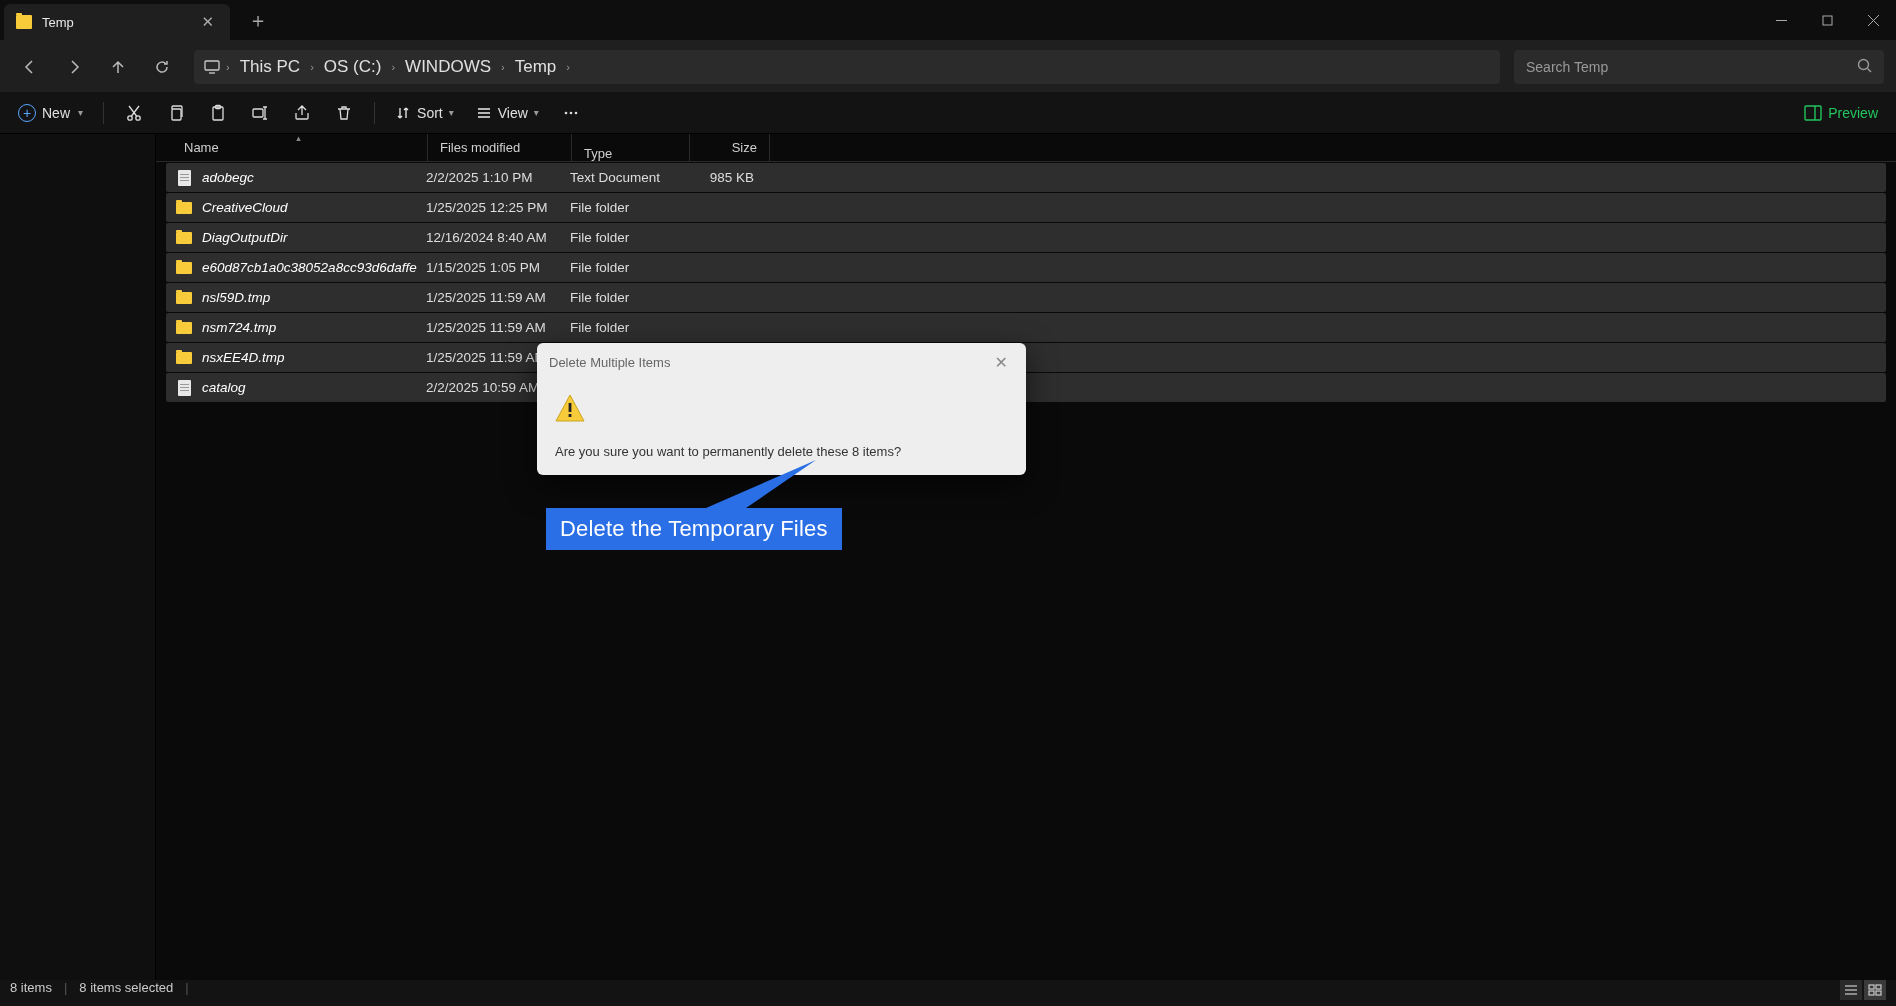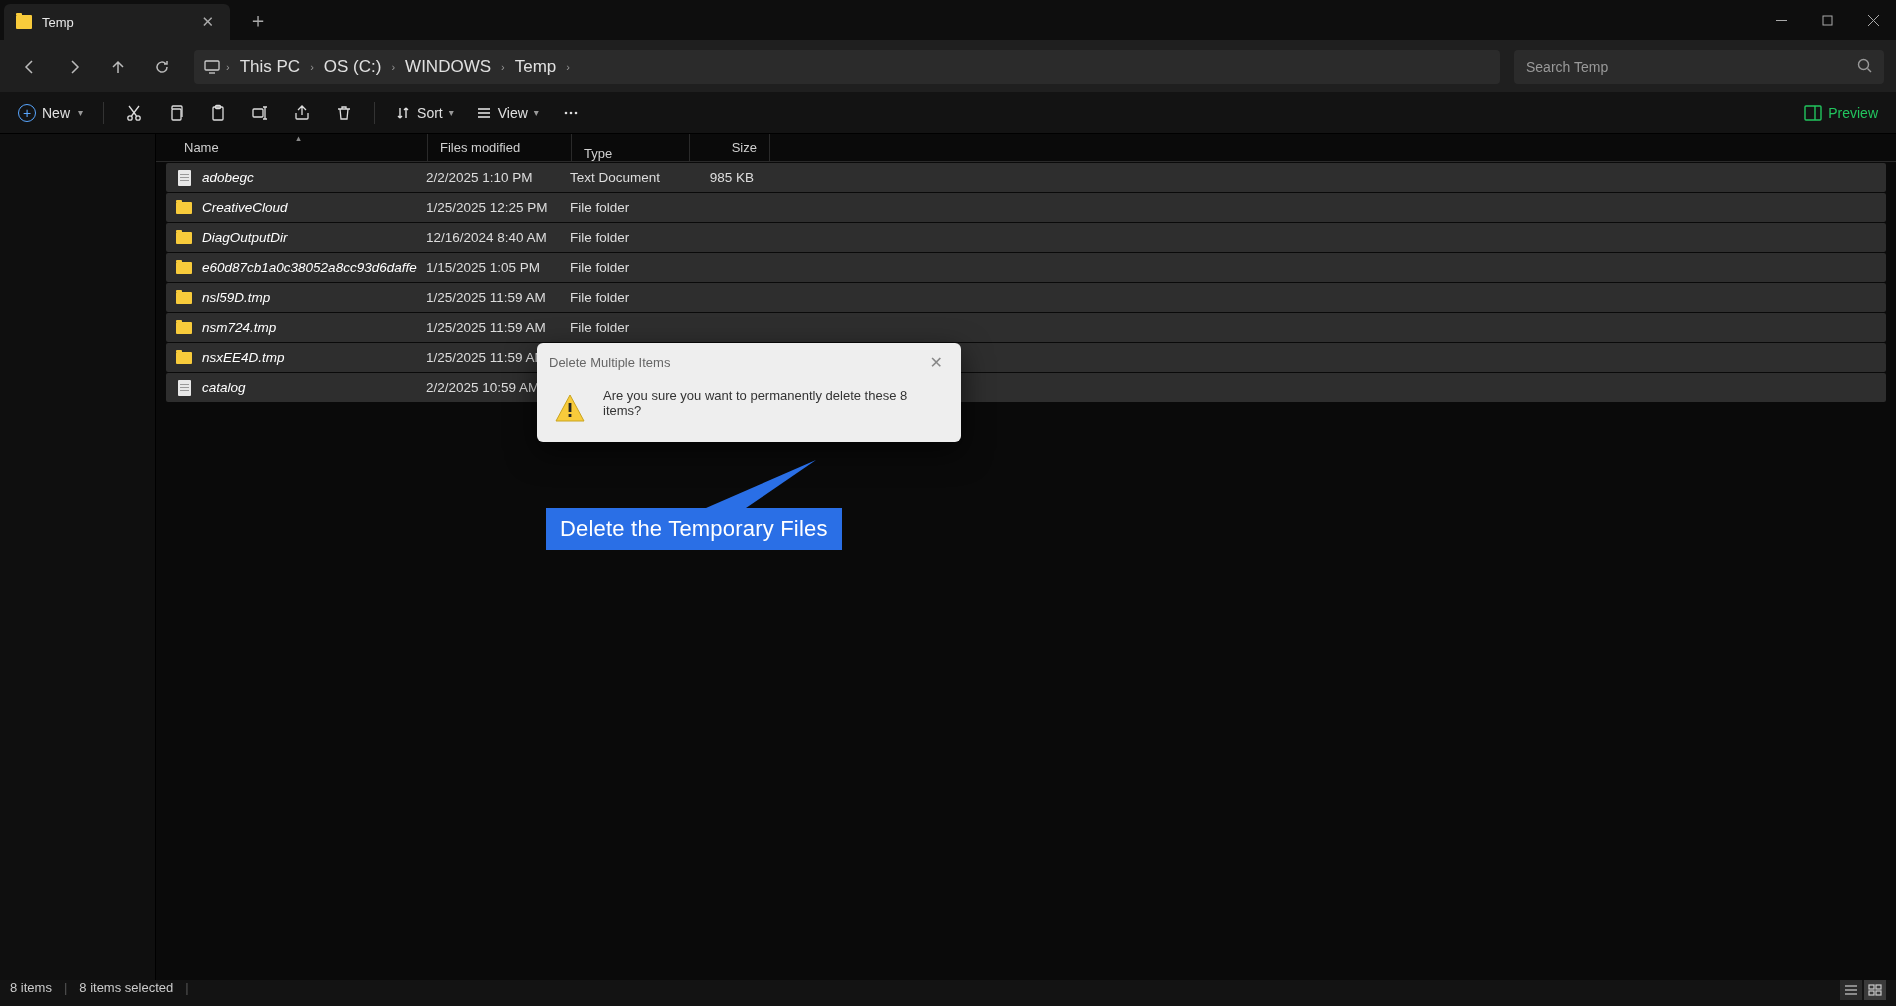--- a/index.html
+++ b/index.html
@@ -69,24 +69,24 @@
 .file-ico::after { content:""; position:absolute; top:4px; left:2px; right:2px; height:1px; background:#999; box-shadow:0 3px 0 #999, 0 6px 0 #999; }
 
 
 .status-bar { position:absolute; bottom:0; left:0; right:0; height:26px; background:#131313; display:flex; align-items:flex-start; padding:0 10px; font-size:13px; color:#ccc; gap:6px; }
 .status-sep { color:#555; margin:0 6px; }
 .view-toggles { margin-left:auto; display:flex; gap:2px; }
 .vt { width:22px; height:20px; background:#2a2a2a; display:flex; align-items:center; justify-content:center; color:#ccc; }
 .vt.active { background:#3a3a3a; }
 
 
-.dialog { position:absolute; left:537px; top:343px; width:424px; background:#eeeeee; border-radius:6px; box-shadow:0 10px 30px rgba(0,0,0,0.6); color:#222; }
+.dialog { position:absolute; left:537px; top:343px; width:489px; background:#eeeeee; border-radius:6px; box-shadow:0 10px 30px rgba(0,0,0,0.6); color:#222; }
 .dlg-header { display:flex; align-items:center; padding:8px 12px; color:#666; font-size:13px; }
 .dlg-close { margin-left:auto; color:#888; font-size:16px; padding:2px 6px; cursor:pointer; }
-.dlg-body { display:flex; padding:6px 18px 16px 18px; gap:18px; align-items:flex-start; }
+.dlg-body { display:flex; padding:6px 18px 16px 18px; gap:18px; align-items:flex-start;flex-direction:column; }
 .dlg-body .warn { margin-top:6px; }
 .dlg-body .msg { font-size:13px; color:#333; flex:1; }
 .dlg-buttons { display:flex; justify-content:flex-end; gap:12px; margin-top:14px; }
 .dlg-btn { width:80px; height:28px; border-radius:3px; font-size:13.5px; display:flex; align-items:center; justify-content:center; cursor:pointer; background:#fff; border:1px solid #c0c0c0; }
 .dlg-btn.primary { border:1.5px solid #7a2c2c; }
 
 
 .callout { position:absolute; left:546px; top:508px; }
 .callout-box { background:#2a6fe6; color:#fff; padding:8px 14px; font-size:22px; letter-spacing:.2px; }
 .callout-arrow { position:absolute; top:-48px; left:160px; }

